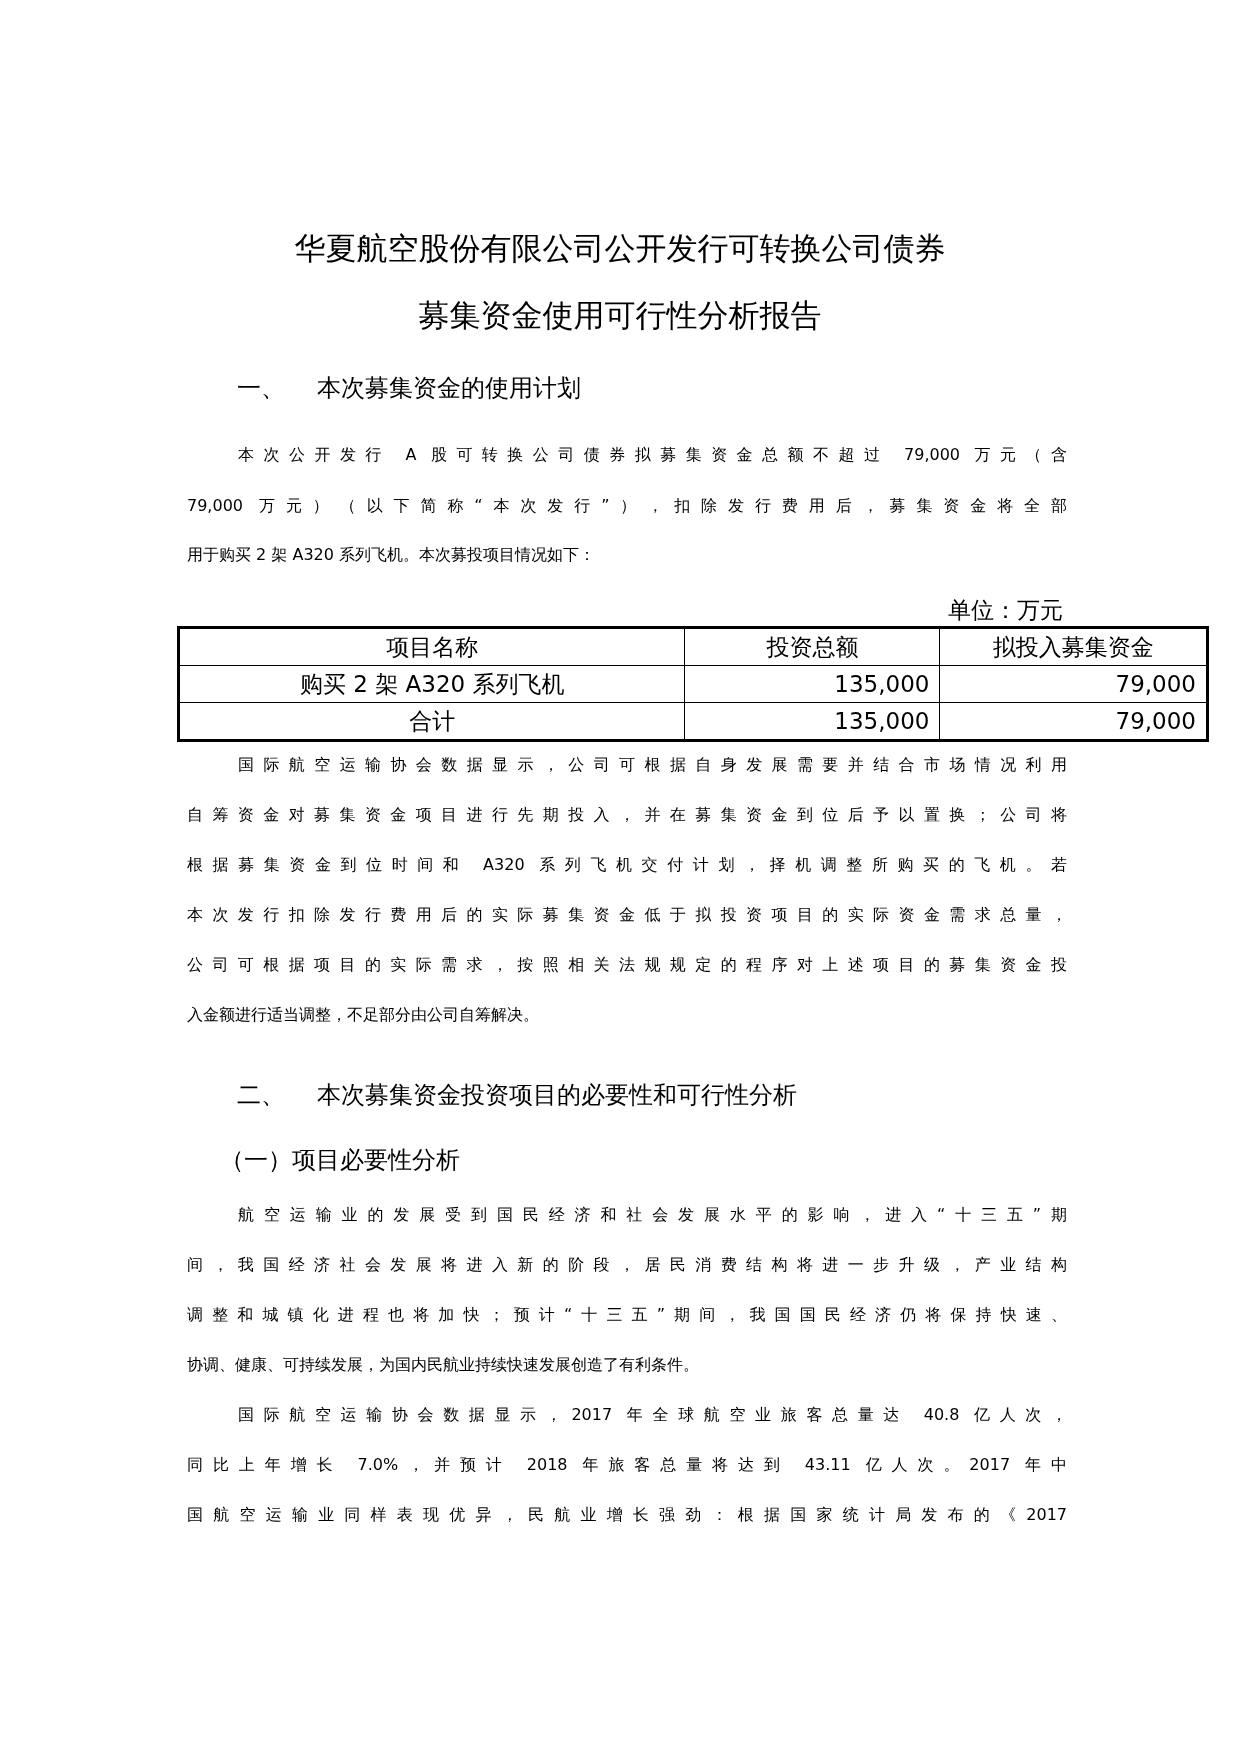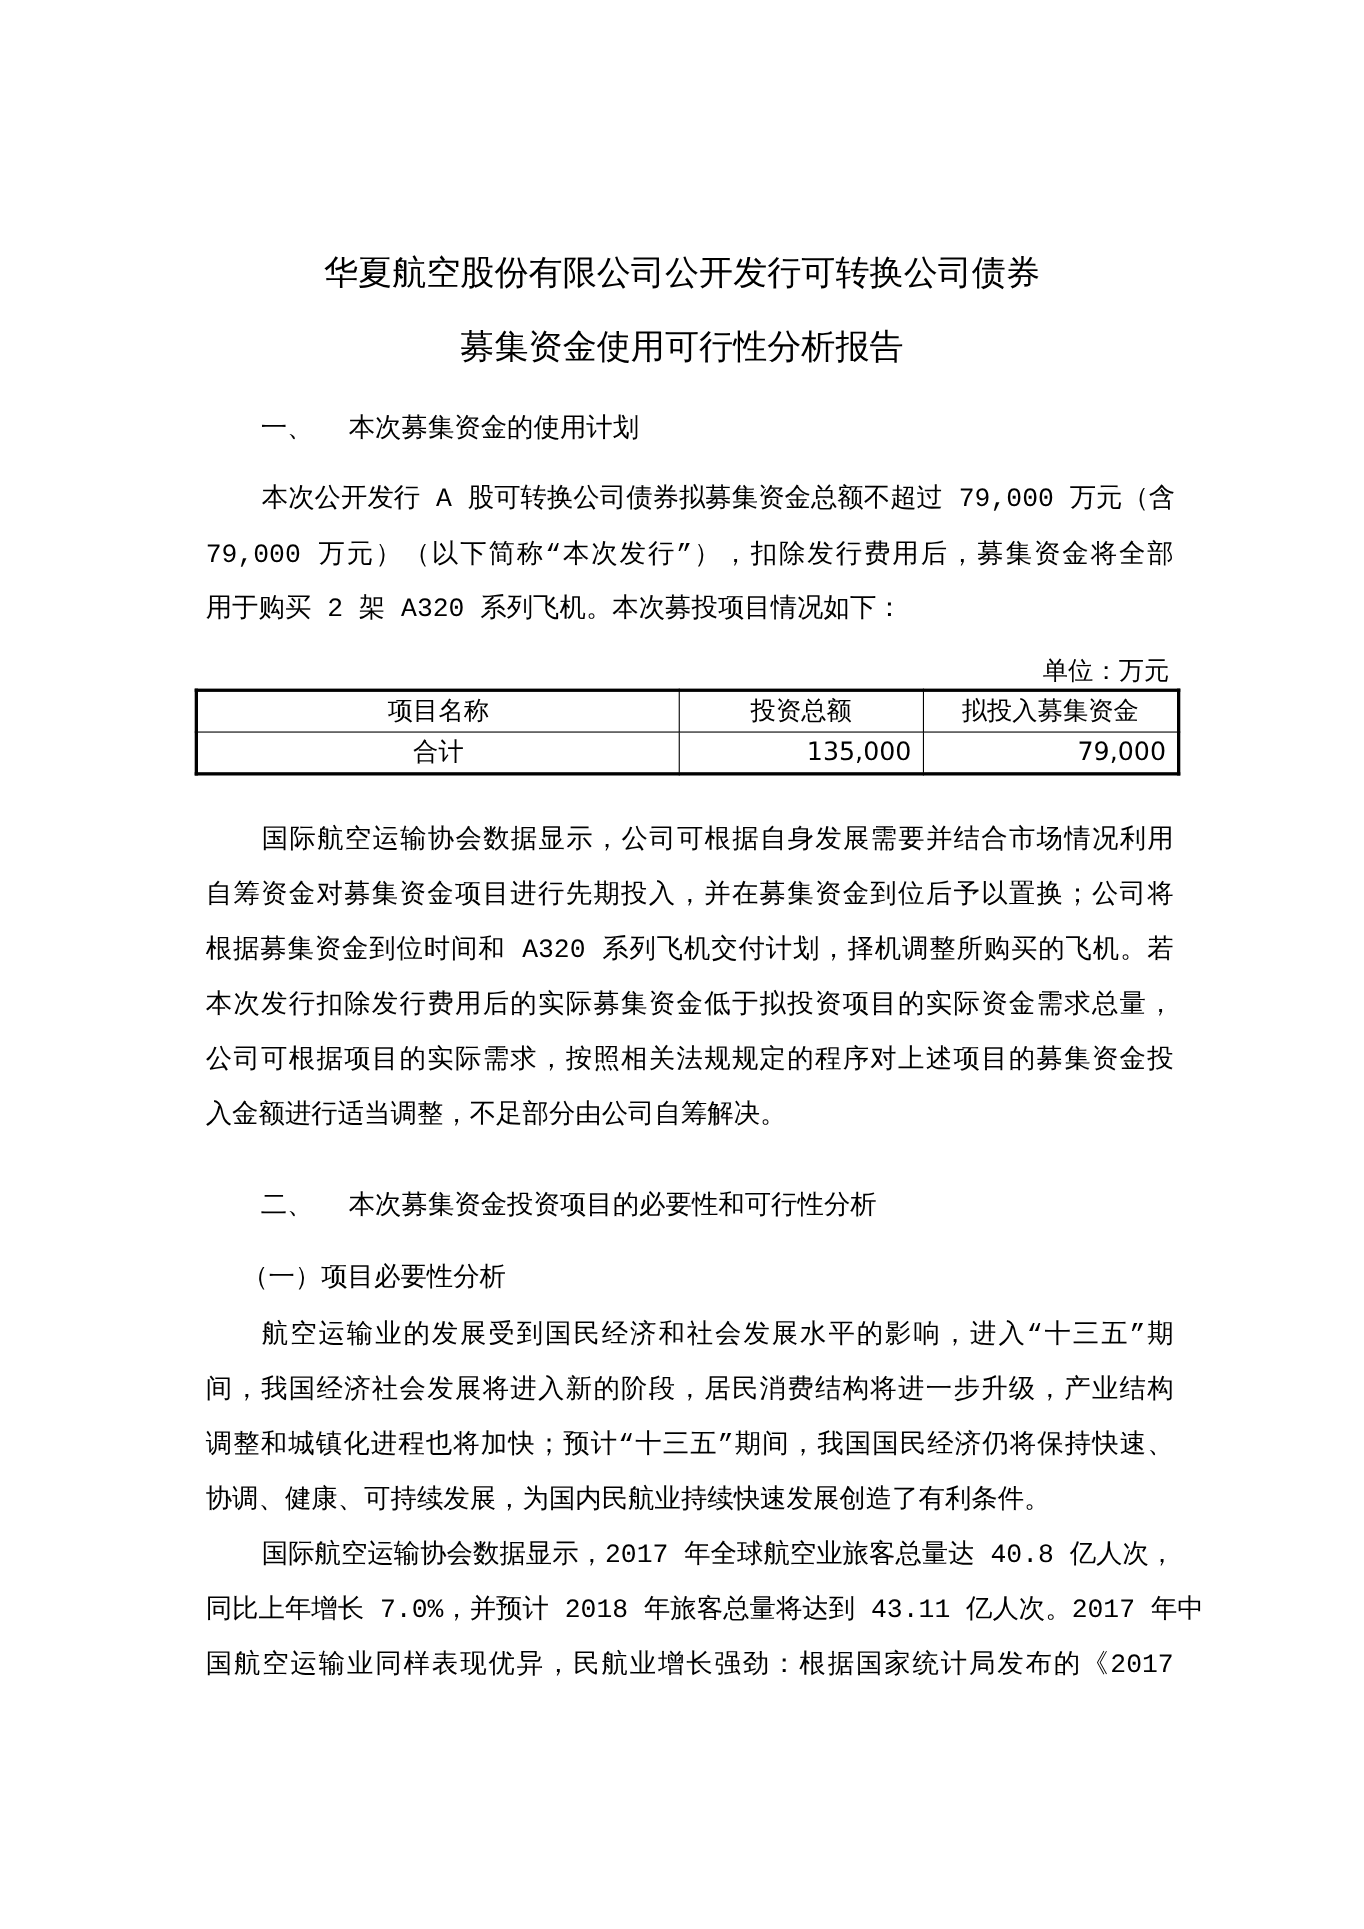--- a/index.html
+++ b/index.html
@@ -1,28 +1,28 @@
 <!DOCTYPE html>
 <html><head>
 <meta charset="utf-8">
 <style>
   html, body { margin: 0; padding: 0; background: #ffffff; }
   body { width: 1240px; height: 1754px; position: relative; overflow: hidden;
          font-family: "DejaVu Sans", "Liberation Sans", sans-serif; color: #000; }
   .page { position: absolute; left: 0; top: 0; width: 1240px; height: 1754px; background: #fff; }
   .title { position: absolute; left: 0; width: 1240px; text-align: center;
            font-size: 31px; line-height: 40px; letter-spacing: 0px; }
-  .line { position: absolute; left: 187px; width: 880px; font-size: 24px; line-height: 32px;
-          white-space: nowrap; font-family: Liberation Mono, monospace; }
+  .line { position: absolute; left: 187px; width: 880px; font-size: 16px; line-height: 32px;
+          white-space: nowrap; }
   .line.justify { text-align: justify; text-align-last: justify; }
   .line.indent { left: 238px; width: 829px; }
   .heading { position: absolute; font-size: 24px; line-height: 32px; white-space: nowrap; }
   .heading .num { display: inline-block; width: 80px; }
   .unit { position: absolute; right: 177px; top: 594px; font-size: 23px; line-height: 32px; }
-  table.fund { position: absolute; left: 177px; top: 626px; width: 896px;
+  table.fund { position: absolute; left: 177px; top: 626px; width: 1032px;
                border-collapse: collapse; border: 3px solid #000; font-size: 23px; }
   table.fund td { border: 1px solid #000; height: 36px; padding: 0 10px; line-height: 36px; }
   table.fund td.c { text-align: center; }
   table.fund td.r { text-align: right; }
   col.c1 { width: 441px; } col.c2 { width: 222px; } col.c3 { width: 233px; }
 </style>
 </head>
 <body>
 
 <div class="page">
@@ -46,20 +46,25 @@
         <col class="c2">
         <col class="c3">
       </colgroup>
     <tbody>
         <tr>
       <td class="c">项目名称</td>
       <td class="c">投资总额</td>
       <td class="c">拟投入募集资金</td>
     </tr>
     <tr>
+      <td class="c">购买 2 架 A320 系列飞机</td>
+      <td class="r">135,000</td>
+      <td class="r">79,000</td>
+    </tr>
+    <tr>
       <td class="c">合计</td>
       <td class="r">135,000</td>
       <td class="r">79,000</td>
     </tr>
   </tbody>
     </table>
 
   <div class="line indent justify" style="top:749px;">国际航空运输协会数据显示，公司可根据自身发展需要并结合市场情况利用</div>
   <div class="line justify" style="top:799px;">自筹资金对募集资金项目进行先期投入，并在募集资金到位后予以置换；公司将</div>
   <div class="line justify" style="top:849px;">根据募集资金到位时间和 A320 系列飞机交付计划，择机调整所购买的飞机。若</div>

